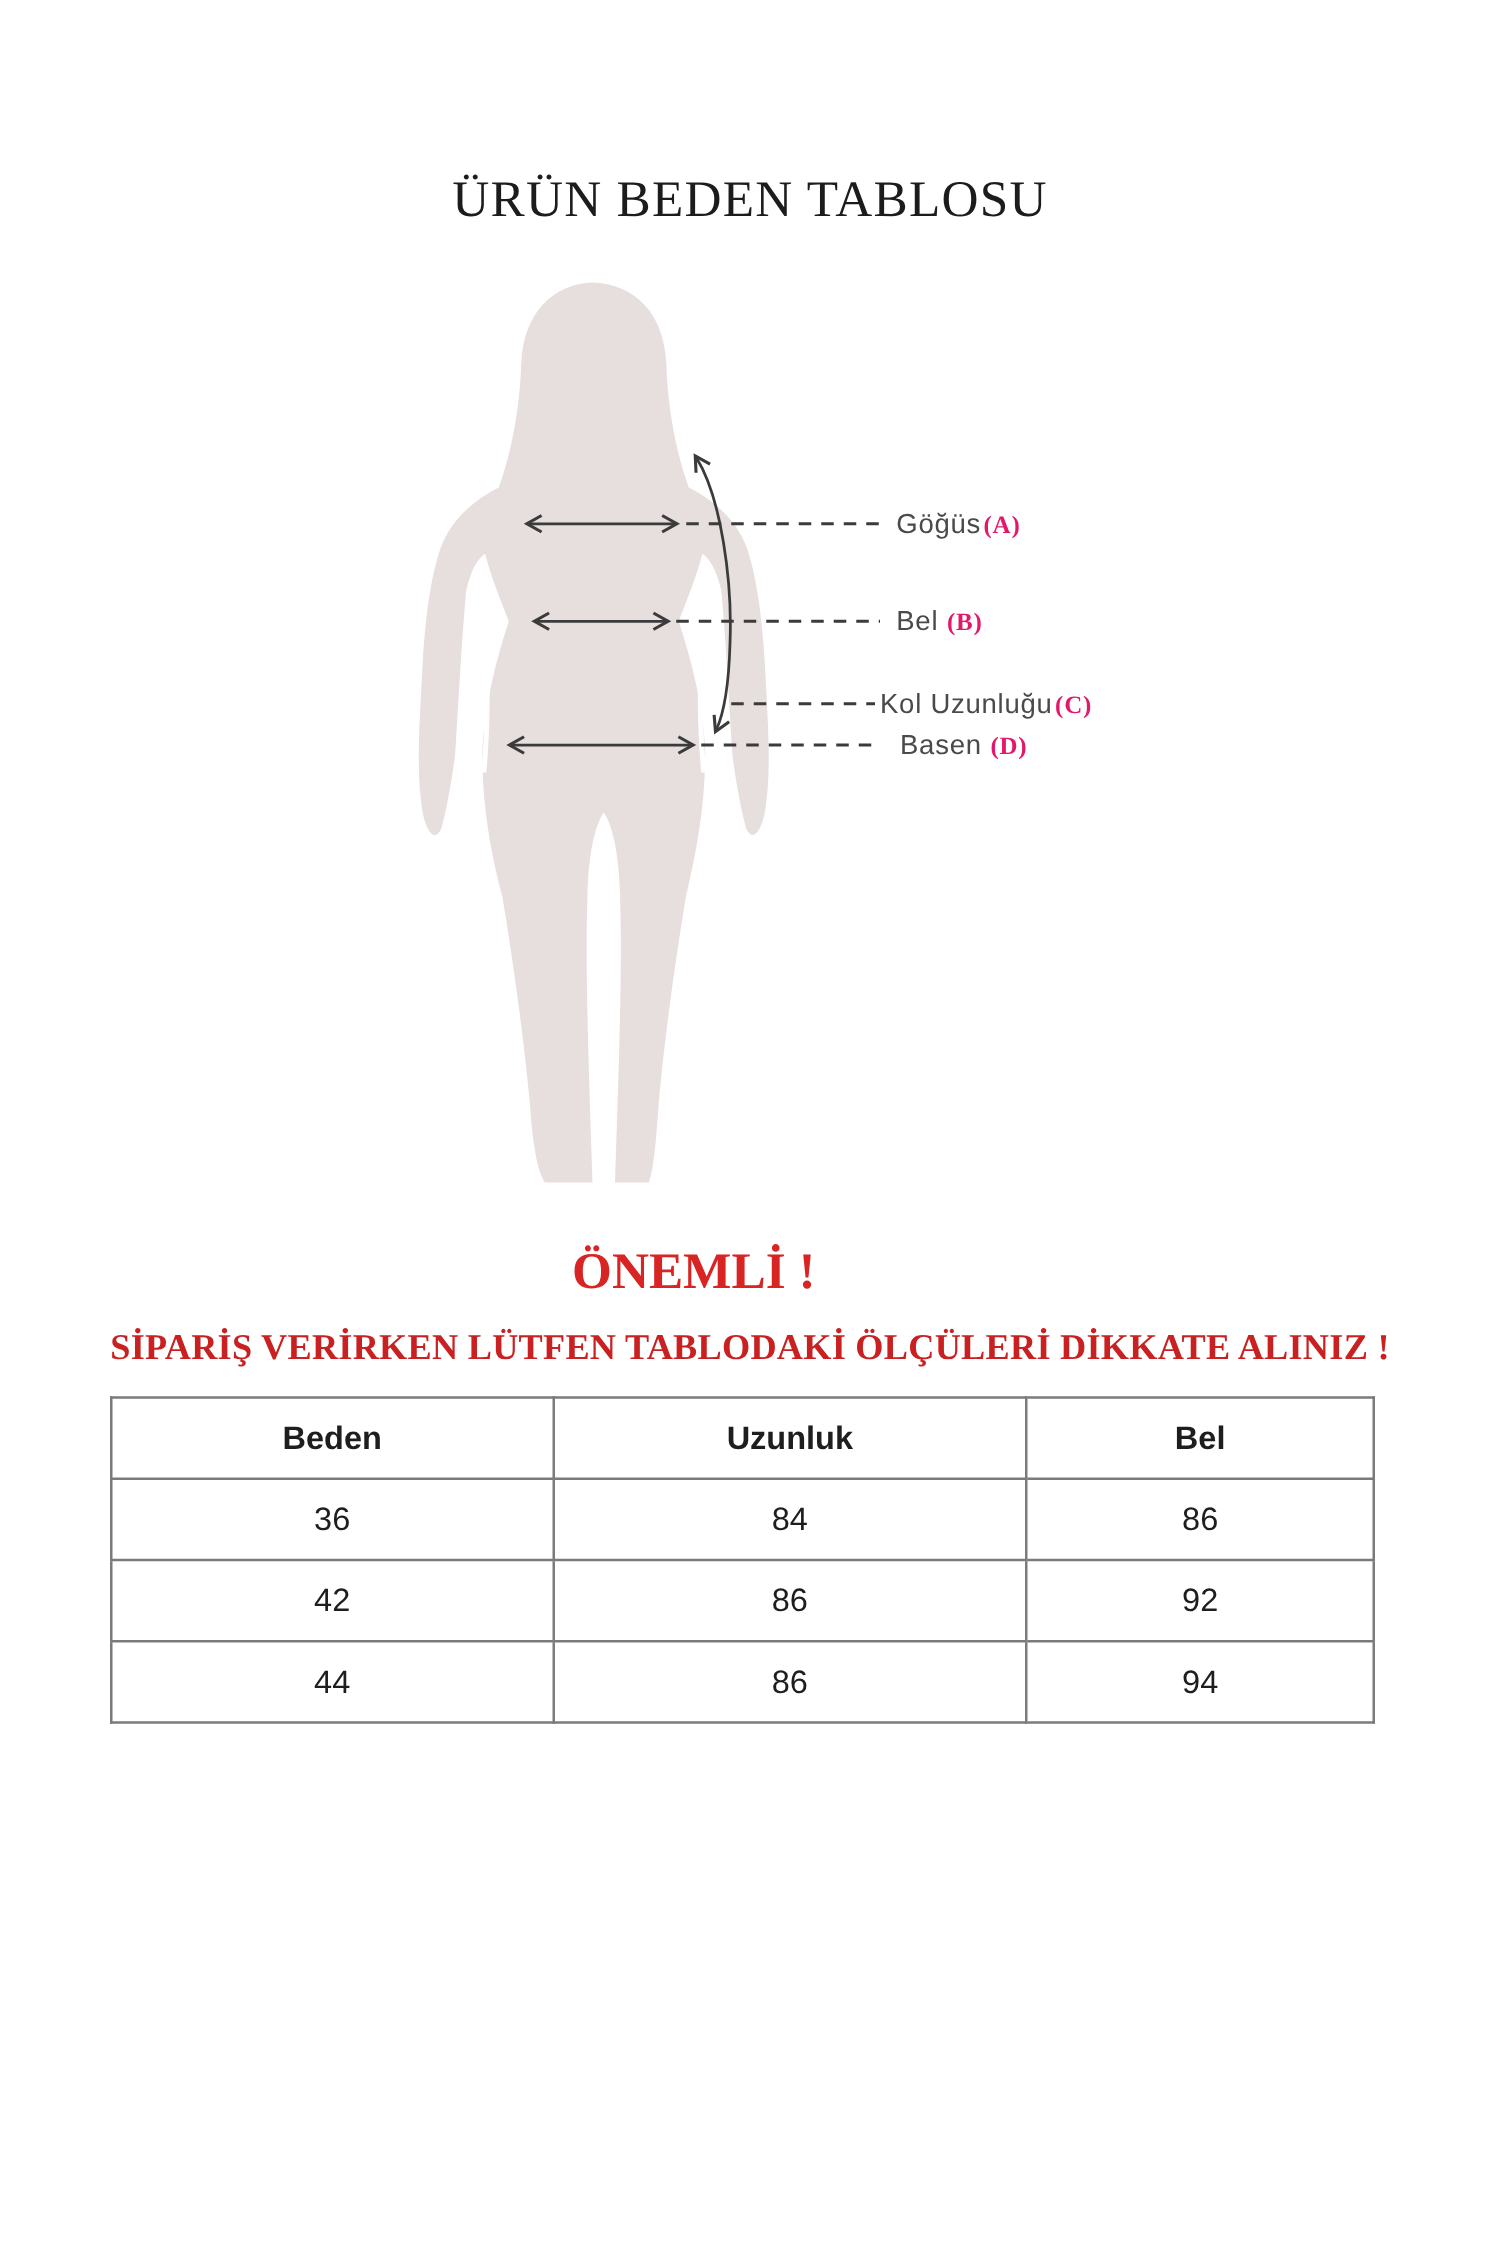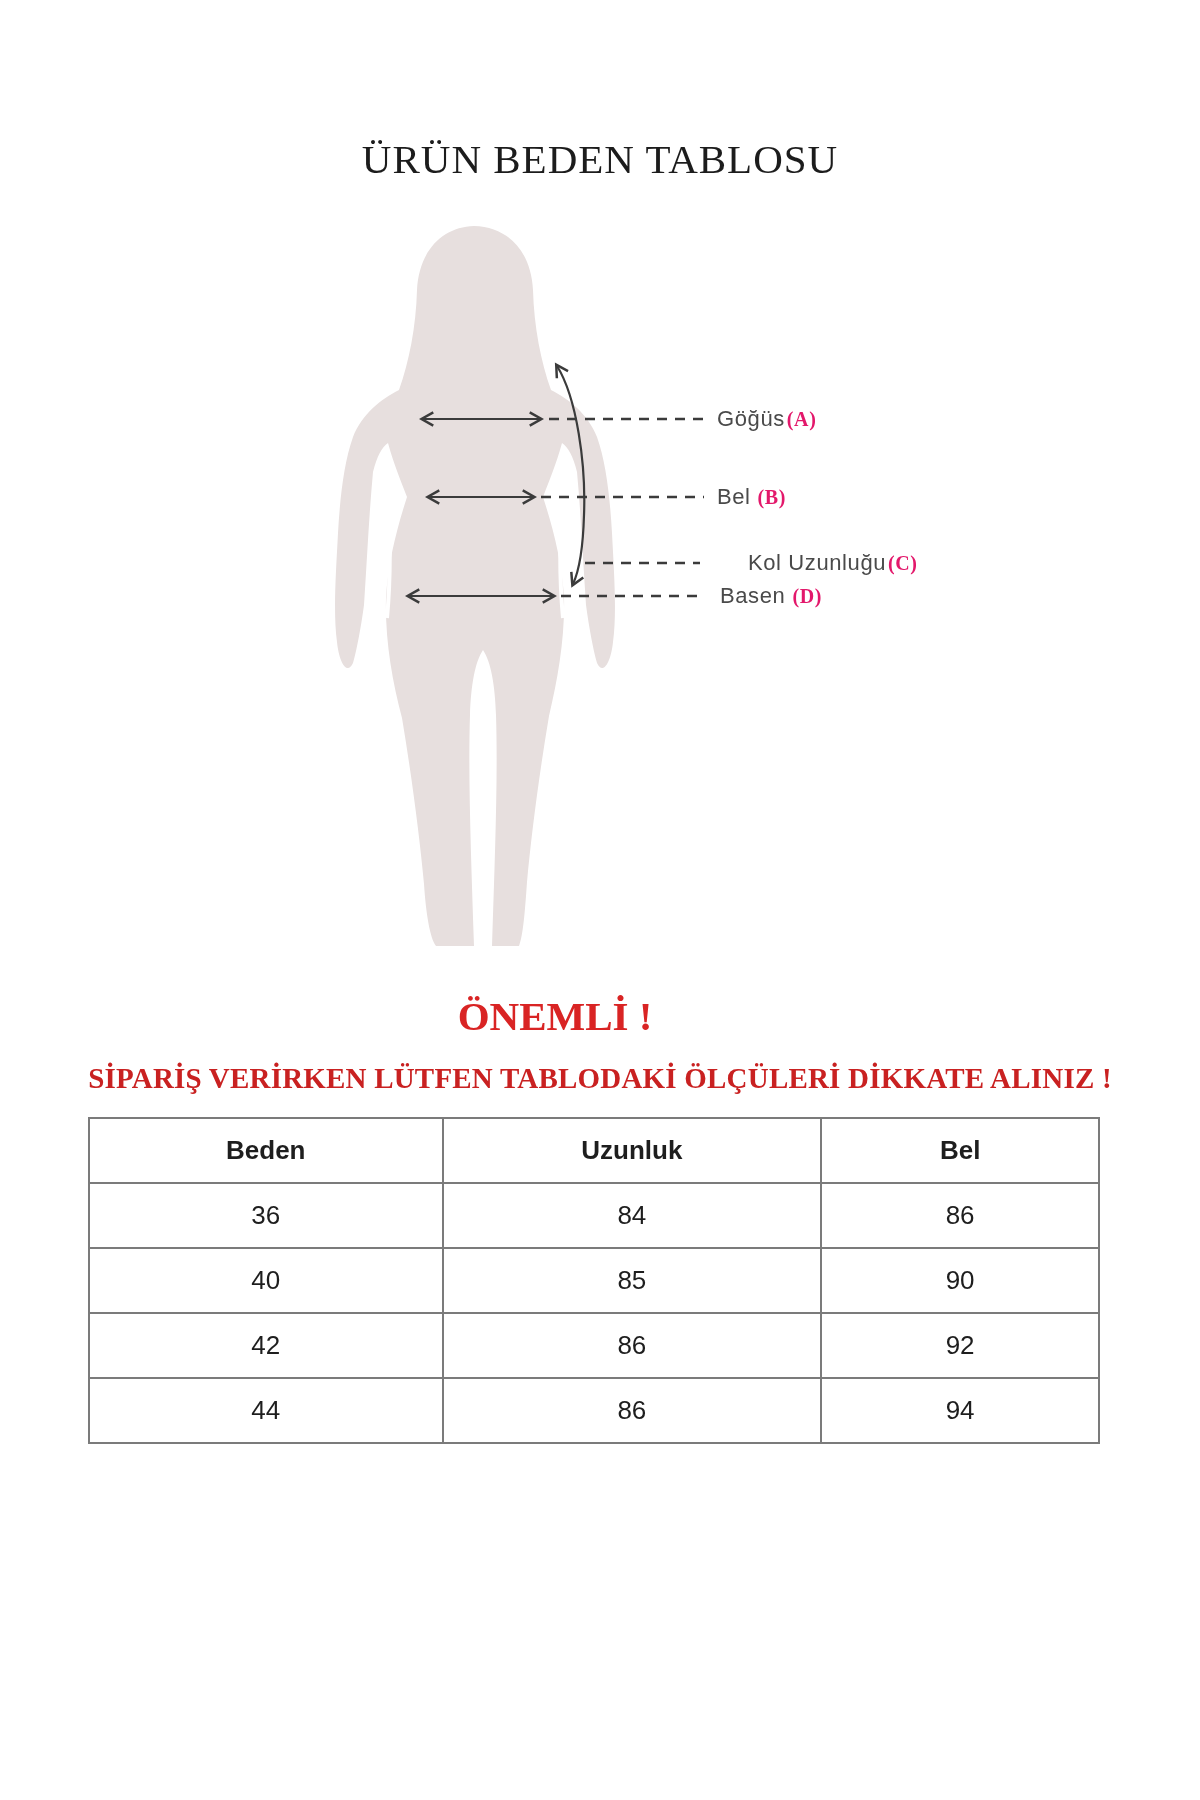--- a/index.html
+++ b/index.html
@@ -17,21 +17,21 @@
     position:absolute;font-size:22px;line-height:26px;color:#4a4a4a;
     letter-spacing:0.6px;white-space:nowrap;
   }
   .mlabel .marker{
     font-family:"Liberation Serif",serif;font-weight:bold;font-size:20px;
     color:#e3186b;margin-left:2px;
   }
   .mlabel .marker.m-space{margin-left:7px;}
   .lbl-chest{top:406px;left:717px;}
   .lbl-waist{top:484px;left:717px;}
-  .lbl-arm{top:550px;left:748px;}
+  .lbl-arm{top:550px;left:704px;}
   .lbl-hip{top:583px;left:720px;}
   .important-heading{
     position:absolute;top:993px;left:0;width:1110px;text-align:center;
     font-family:"Liberation Serif",serif;font-weight:bold;font-size:41px;
     line-height:46px;color:#d92424;
   }
   .warning-text{
     position:absolute;top:1060px;left:0;width:1200px;text-align:center;
     font-family:"Liberation Serif",serif;font-weight:bold;font-size:29px;
     line-height:36px;color:#c92121;letter-spacing:0.2px;
@@ -139,25 +139,20 @@
       <th>Bel</th>
     </tr>
   </thead>
   <tbody>
     <tr>
       <td>36</td>
       <td>84</td>
       <td>86</td>
     </tr>
     <tr>
-      <td>40</td>
-      <td>85</td>
-      <td>90</td>
-    </tr>
-    <tr>
       <td>42</td>
       <td>86</td>
       <td>92</td>
     </tr>
     <tr>
       <td>44</td>
       <td>86</td>
       <td>94</td>
     </tr>
   </tbody>

